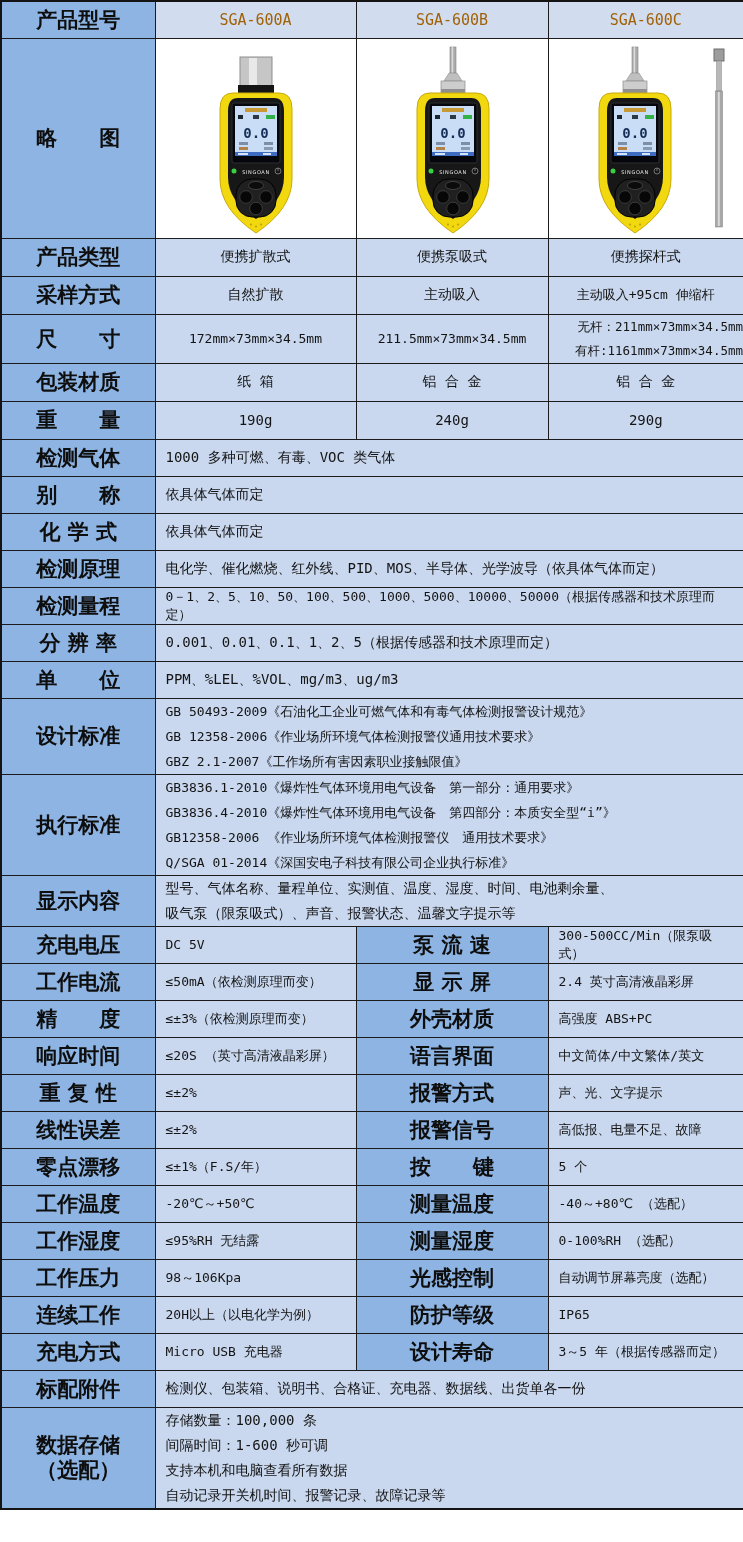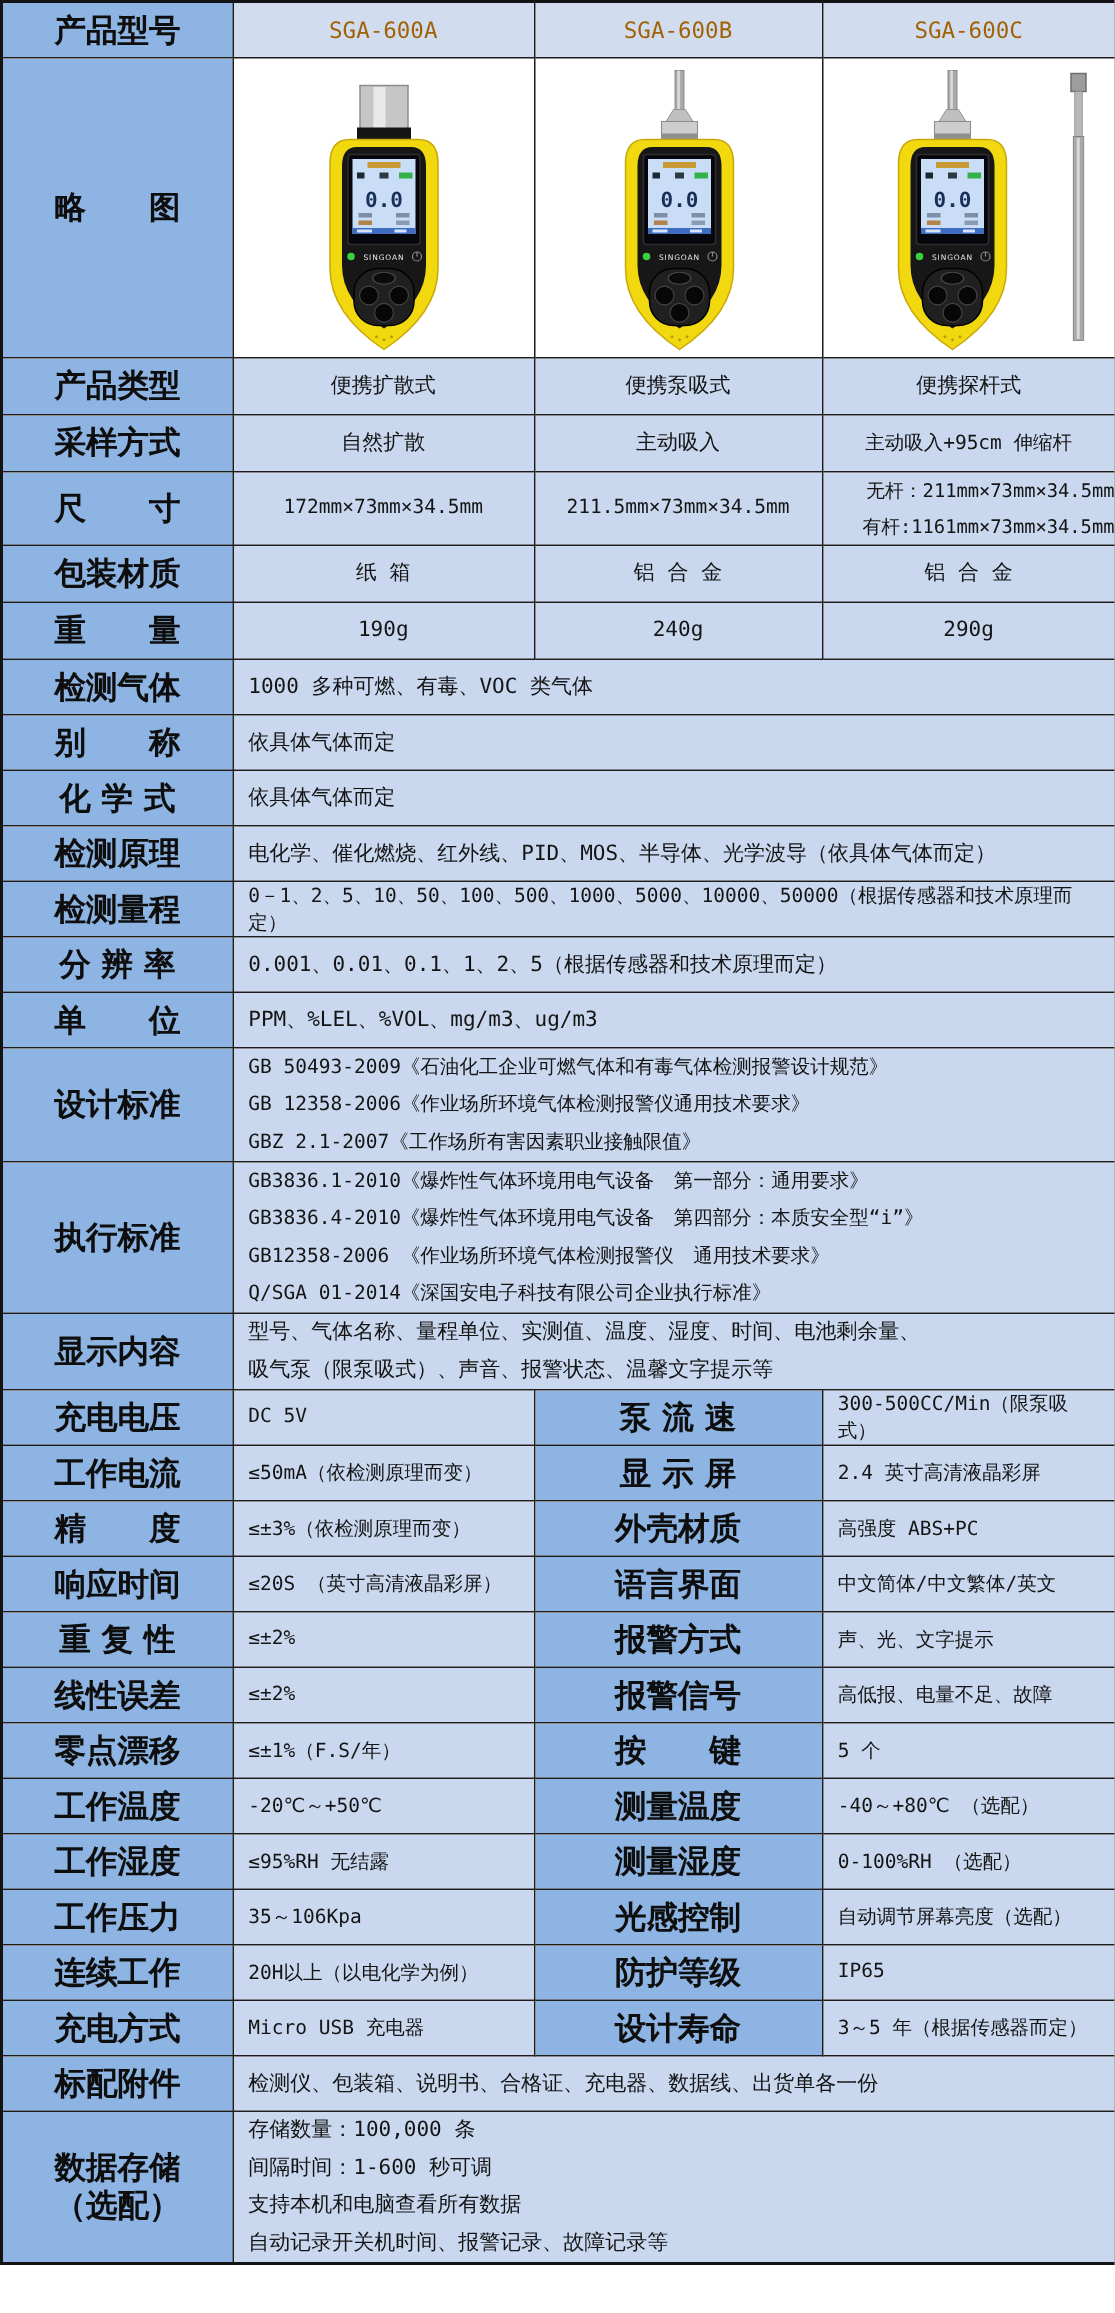--- a/index.html
+++ b/index.html
@@ -294,21 +294,21 @@
     <td class="val lft mono13">-40～+80℃ （选配）</td>
   </tr>
   <tr style="height:37px">
     <td class="lab">工作湿度</td>
     <td class="val lft mono13">≤95%RH 无结露</td>
     <td class="lab">测量湿度</td>
     <td class="val lft mono13">0-100%RH （选配）</td>
   </tr>
   <tr style="height:37px">
     <td class="lab">工作压力</td>
-    <td class="val lft mono13">35～106Kpa</td>
+    <td class="val lft mono13">98～106Kpa</td>
     <td class="lab">光感控制</td>
     <td class="val lft mono13">自动调节屏幕亮度（选配）</td>
   </tr>
   <tr style="height:37px">
     <td class="lab">连续工作</td>
     <td class="val lft mono13">20H以上（以电化学为例）</td>
     <td class="lab">防护等级</td>
     <td class="val lft mono13">IP65</td>
   </tr>
   <tr style="height:37px">

